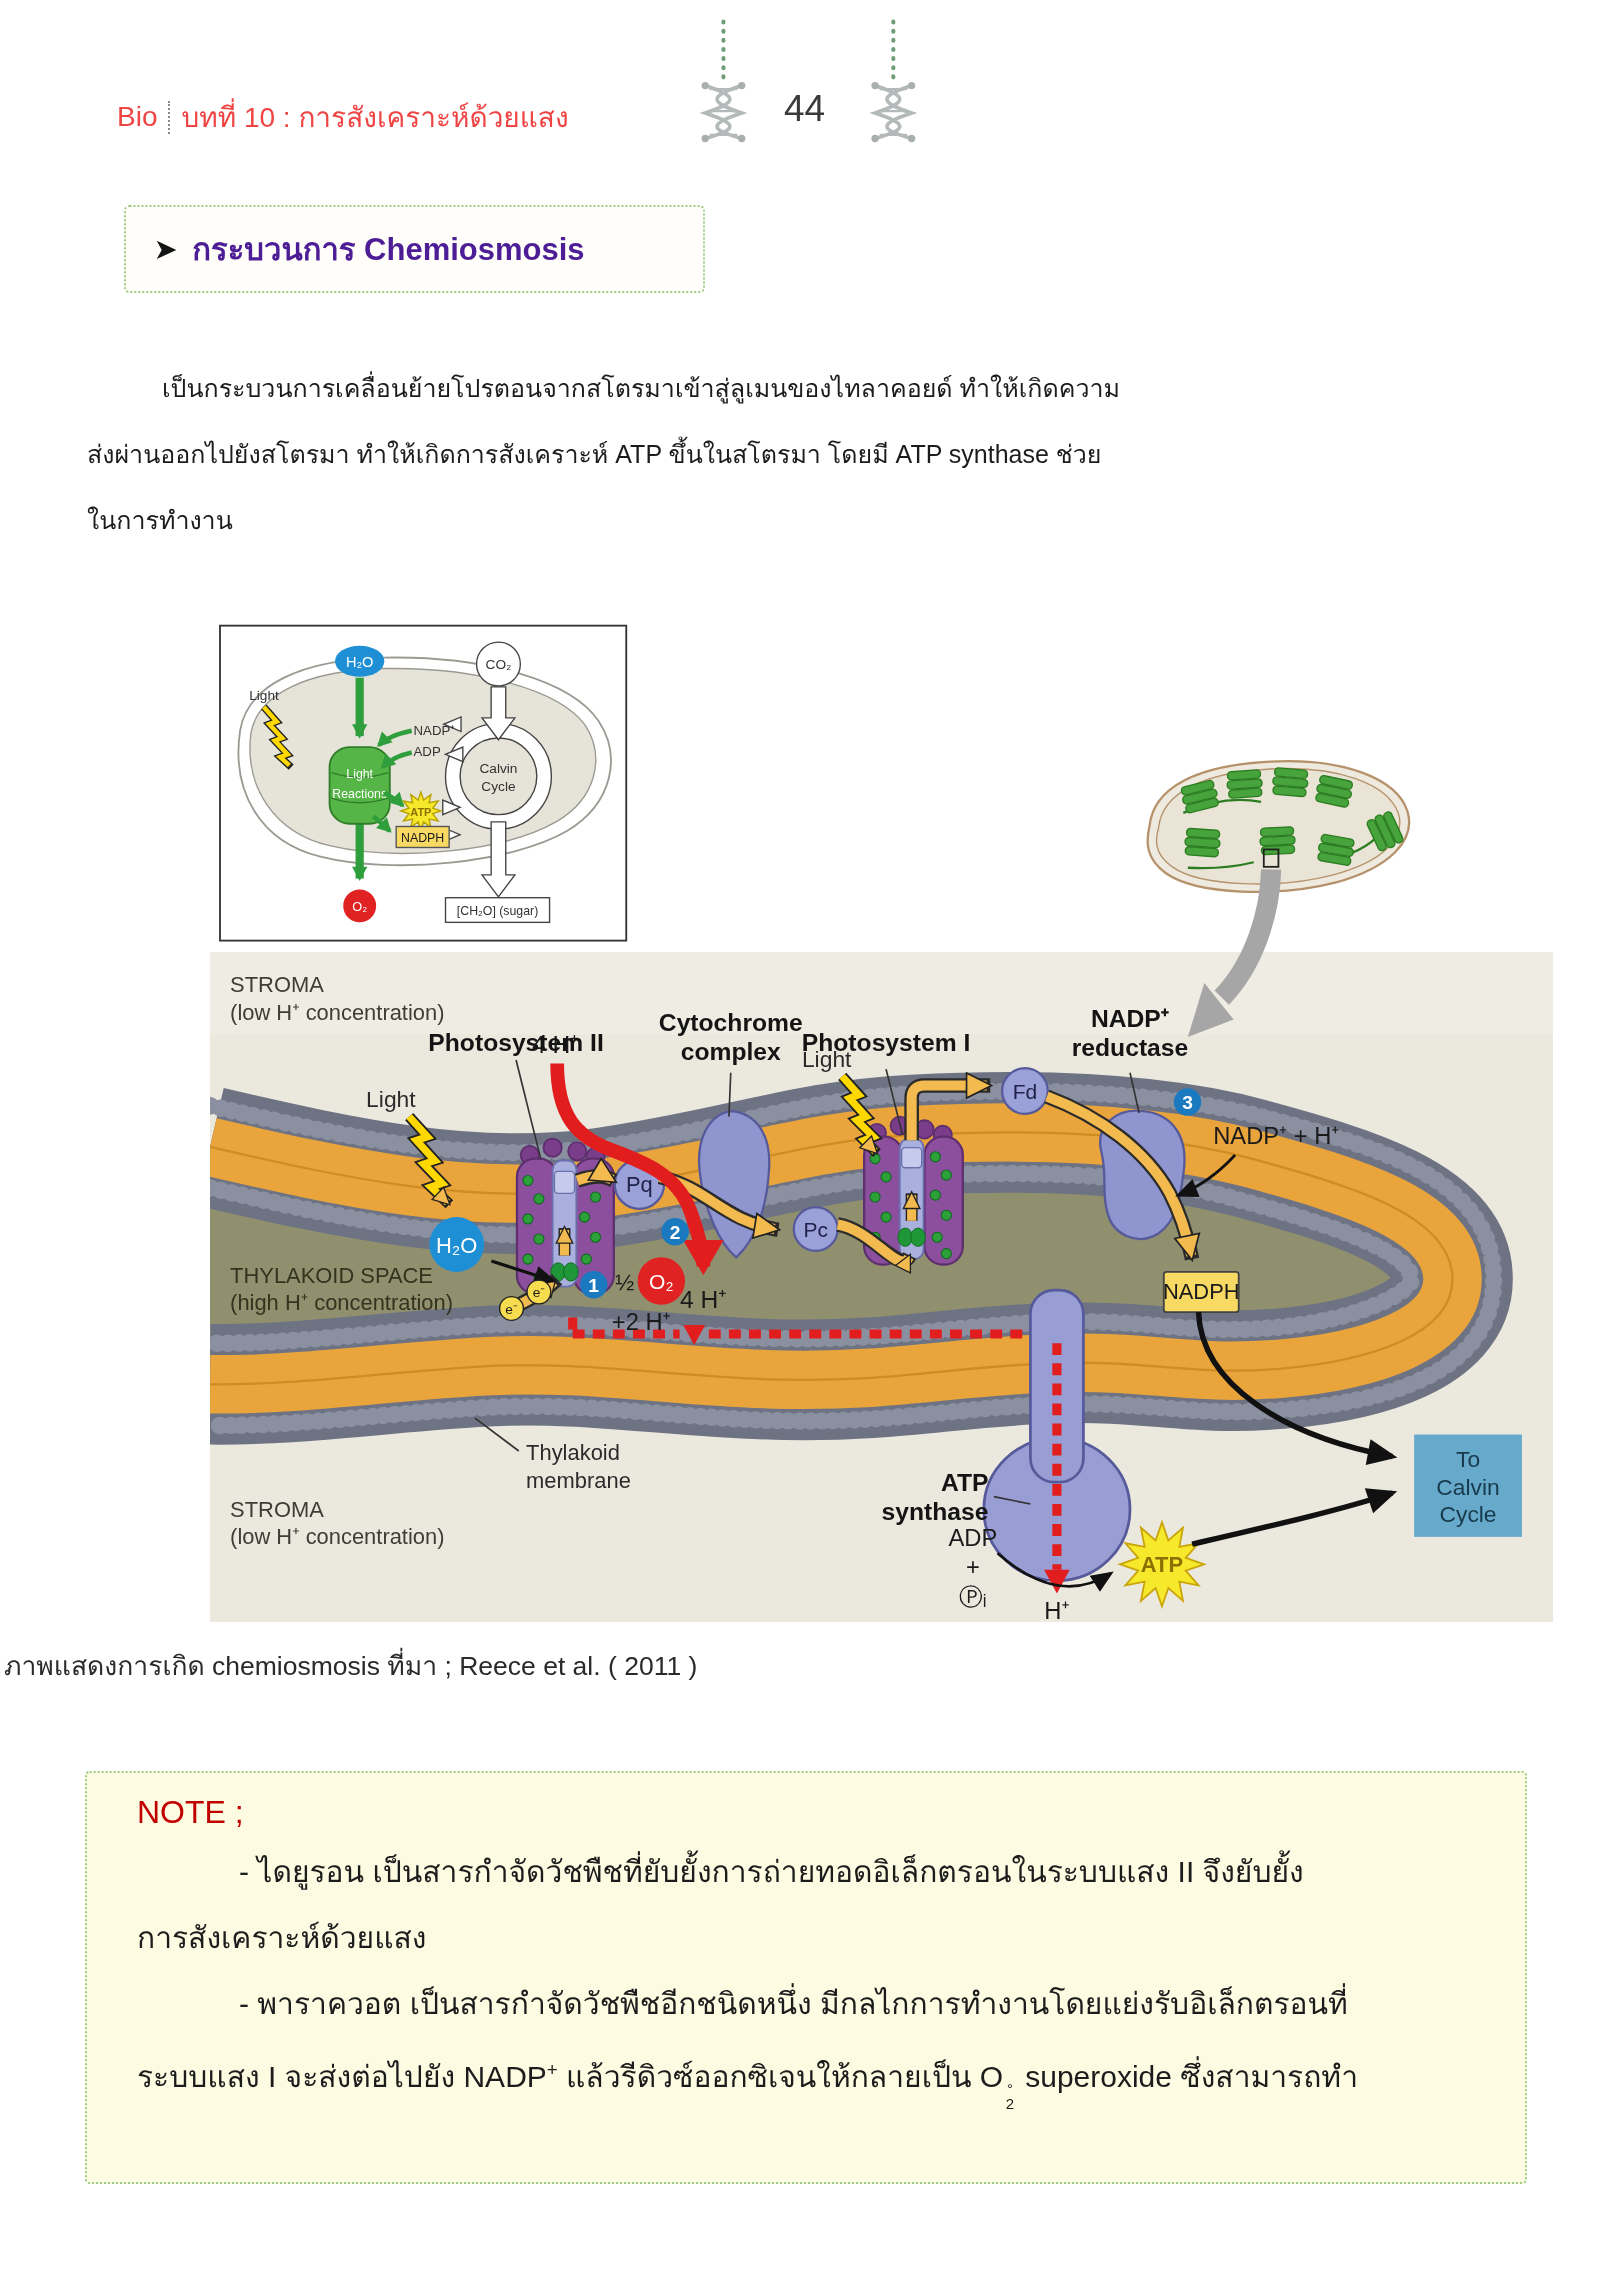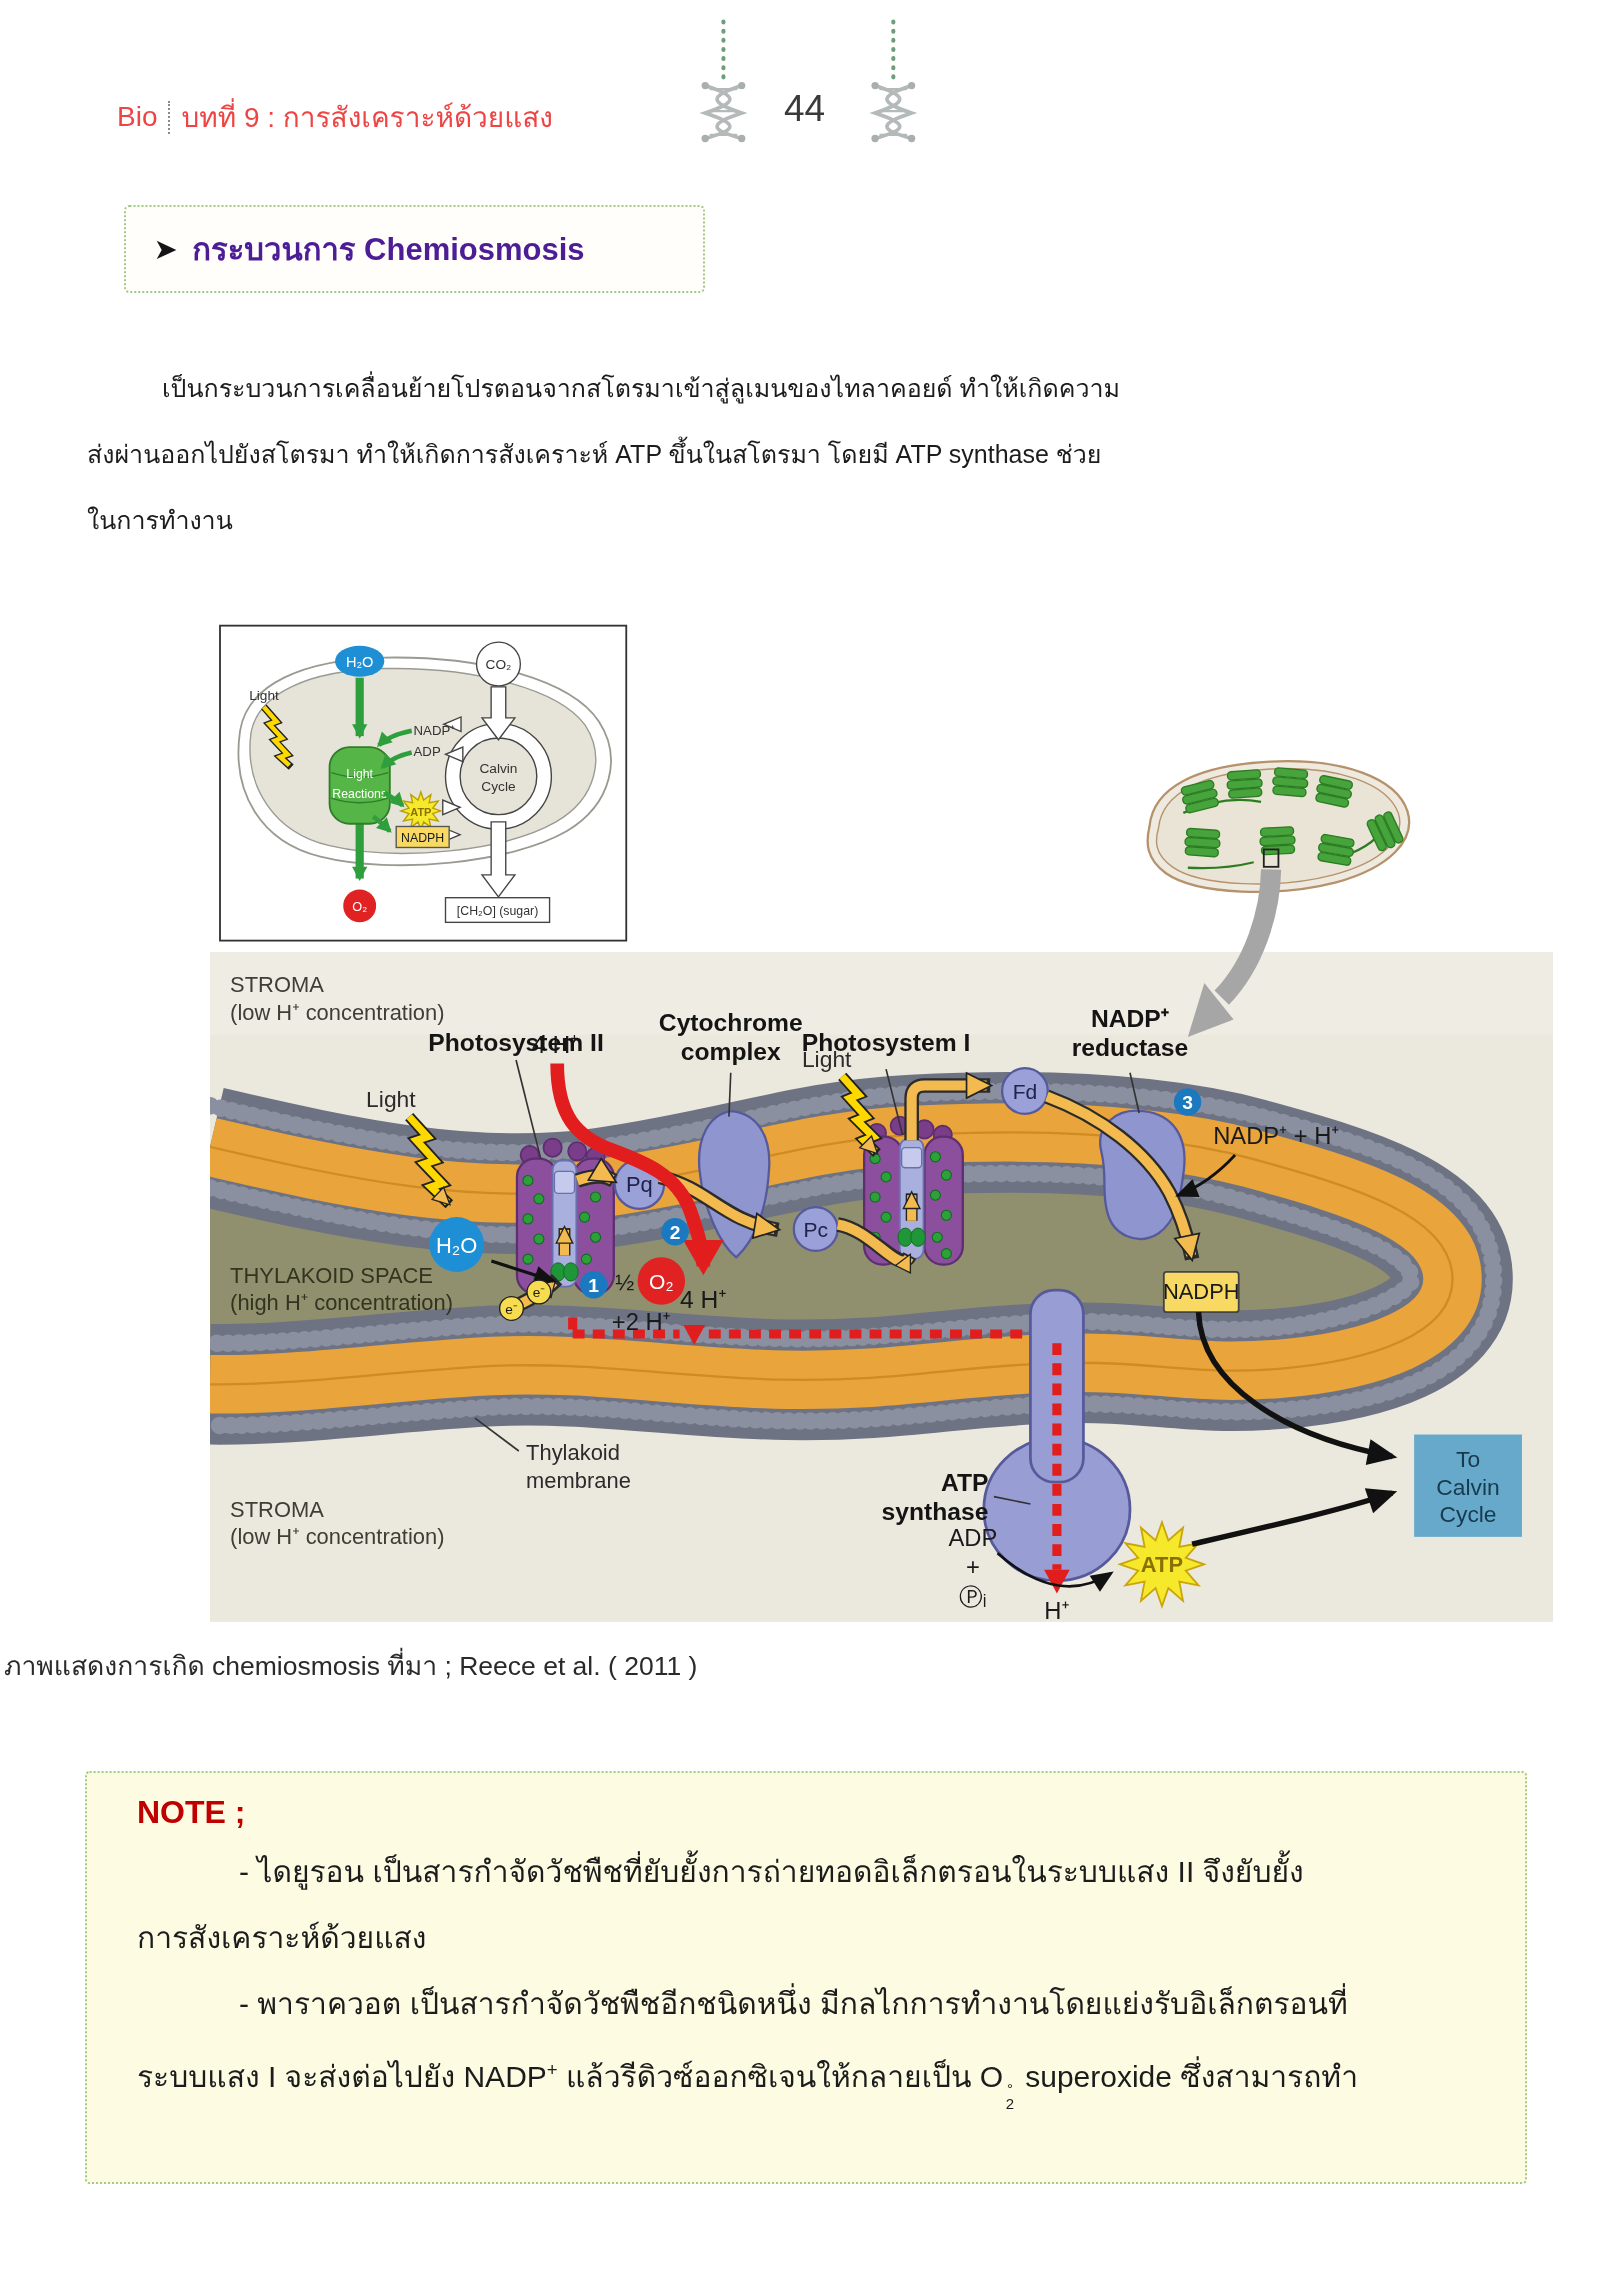--- a/index.html
+++ b/index.html
@@ -16,36 +16,36 @@
   .headbox .arr{font-size:29px;color:#141414;line-height:1;}
   .headbox .ttl{font-size:31px;font-weight:bold;color:#4c1d95;}
   
   .intro{left:87px;top:355px;width:1435px;font-size:25px;color:#1c1c1c;line-height:66px;}
   .intro .l1{padding-left:75px;}
   
   .caption{left:4px;top:1645px;width:1444px;text-align:left;font-size:26.5px;color:#2a2a2a;}
   
   .notebox{left:85px;top:1771px;width:1442px;height:413px;border:2.7px dotted #9fcb83;border-radius:4.6px;
            background:#fdfce3;box-sizing:border-box;padding:12.8px 27.4px 0 50px;font-size:30px;color:#1c1c1c;}
-  .notebox .ntitle{color:#c00000;font-weight:bold;font-size:32px;line-height:53px;}
+  .notebox .ntitle{color:#c00000;font-weight:normal;font-size:32px;line-height:53px;}
   .notebox .nline{line-height:66px;}
   .notebox .ind{padding-left:102px;}
   sup.s{font-size:0.62em;}
   .ostack{display:inline-flex;flex-direction:column;align-items:center;font-size:0.5em;line-height:1.05;
           vertical-align:-0.45em;margin:0 2.7px;}
   svg{position:absolute;}
   svg text{font-family:"Liberation Sans",sans-serif;}
 </style>
 </head>
 <body>
 
 <div class="abs hdr">
   <span>Bio</span>
   <span class="vsep"></span>
-  <span>บทที่ 9 : การสังเคราะห์ด้วยแสง</span>
+  <span>บทที่ 10 : การสังเคราะห์ด้วยแสง</span>
 </div>
 <div class="abs pagenum">44</div>
 
 <svg style="left:674px;top:7.3px;" width="256" height="137" viewBox="738 8 280 150">
   <g stroke="#b4b9b9" fill="none" stroke-linecap="round">
     <path d="M772 94 C808 106,808 112,772 124 C808 136,808 142,772 152" stroke-width="4"></path>
     <path d="M812 94 C776 106,776 112,812 124 C776 136,776 142,812 152" stroke-width="4"></path>
     <path d="M778 98 L806 98 M778 122 L806 122 M778 148 L806 148" stroke-width="2.5"></path>
   </g>
   <g fill="#a9aeae">

